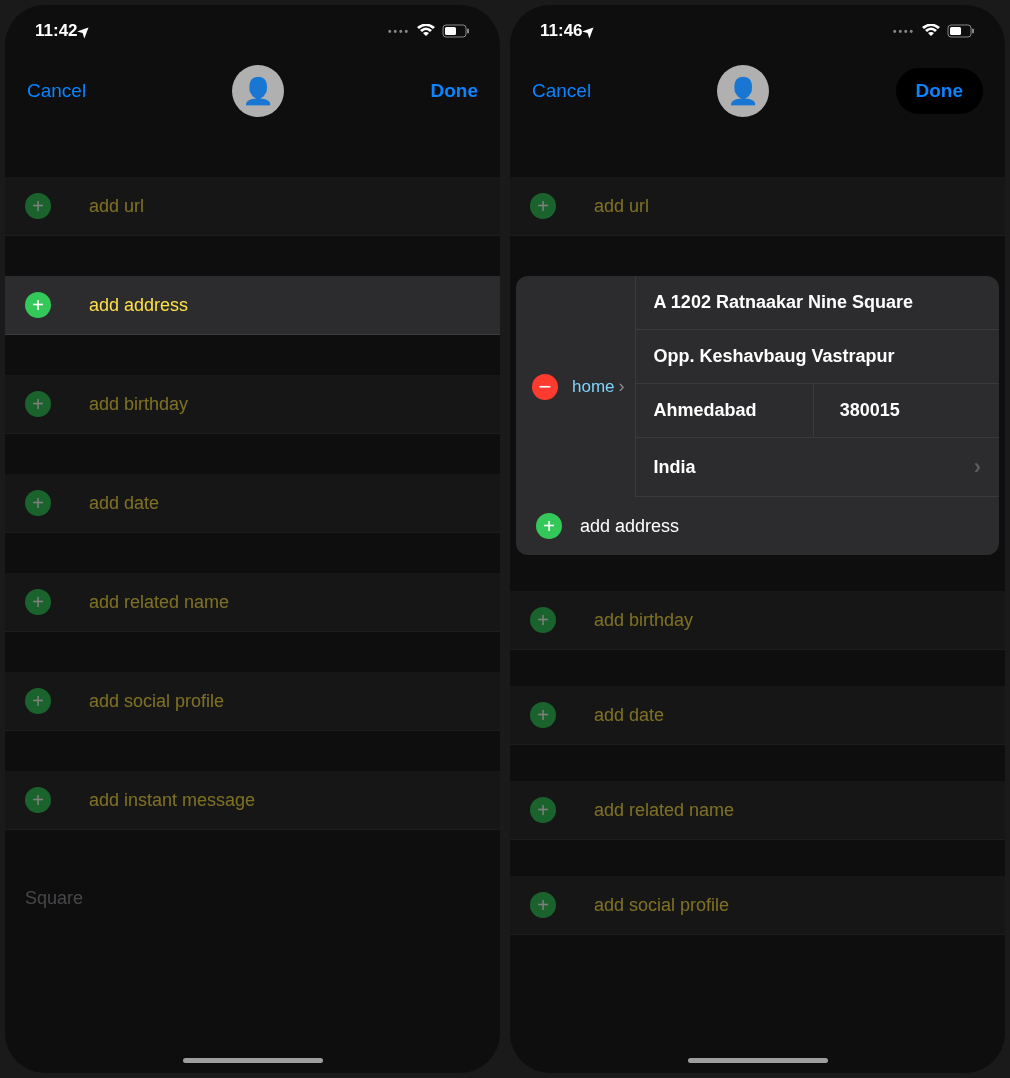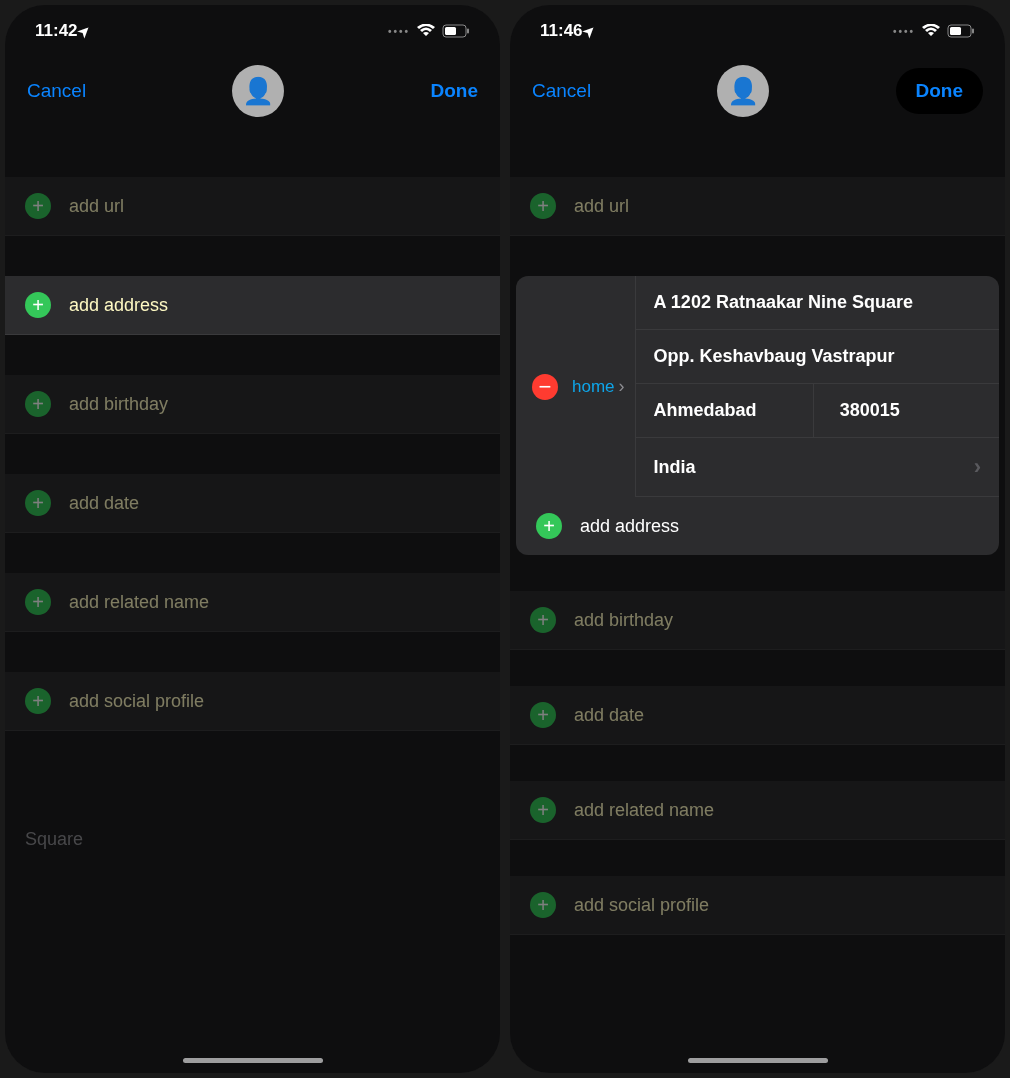--- a/index.html
+++ b/index.html
@@ -11,32 +11,32 @@
     .status-right { display: flex; align-items: center; gap: 6px; }
     .location-icon::before { content: '➤'; font-size: 14px; transform: rotate(-45deg); display: inline-block; }
     .dots { font-size: 10px; letter-spacing: 2px; color: #888; }
     .wifi-icon, .battery-icon { display: inline-flex; }
     .nav-bar { display: flex; justify-content: space-between; align-items: center; padding: 16px 22px 20px; position: relative; z-index: 6; }
     .nav-btn { color: #0a84ff; font-size: 19px; background: none; border: none; cursor: pointer; text-align: right; }
     .nav-btn.done { font-weight: 600; }
     .done-highlight { background: #000; border-radius: 30px; padding: 12px 20px; z-index: 20; position: relative; }
     .avatar { width: 52px; height: 52px; border-radius: 50%; background: #b0b0b0; display: flex; align-items: center; justify-content: center; font-size: 26px; }
     .section { margin-top: 40px; }
-    .row { display: flex; align-items: center; padding: 16px 20px; background: #2c2c2e; border-bottom: 0.5px solid #3a3a3c; color: #fef9c3; font-size: 18px; }
+    .row { display: flex; align-items: center; padding: 16px 20px; background: #2c2c2e; border-bottom: 0.5px solid #3a3a3c; color: #fde047; font-size: 18px; gap: 20px; }
     .row.highlighted { background: #2c2c2e; position: relative; z-index: 10; }
     .add-icon { width: 26px; height: 26px; border-radius: 50%; background: #34c759; display: flex; align-items: center; justify-content: center; margin-right: 18px; flex-shrink: 0; }
     .add-icon::before { content: '+'; color: #fff; font-size: 20px; font-weight: 400; line-height: 1; }
     .remove-icon { width: 26px; height: 26px; border-radius: 50%; background: #ff3b30; display: flex; align-items: center; justify-content: center; margin-right: 14px; flex-shrink: 0; }
     .remove-icon::before { content: '−'; color: #fff; font-size: 22px; font-weight: 500; line-height: 1; }
     .notes-row { padding: 18px 20px; color: #8e8e93; font-size: 18px; background: transparent; }
     .home-indicator { position: absolute; bottom: 10px; left: 50%; transform: translateX(-50%); width: 140px; height: 5px; background: #fff; border-radius: 3px; opacity: 0.6; z-index: 6; }
     .address-block { background: #2c2c2e; position: relative; z-index: 10; border-radius: 12px; margin: 0 6px; overflow: hidden; }
     .address-entry { display: flex; align-items: stretch; }
     .address-left { display: flex; align-items: center; padding: 0 10px 0 16px; border-right: 0.5px solid #3a3a3c; }
-    .address-label { color: #0ea5e9; font-size: 17px; margin-right: 4px; }
+    .address-label { color: #7dd3fc; font-size: 17px; margin-right: 4px; }
     .chevron-r { color: #8e8e93; font-size: 18px; }
     .address-fields { flex: 1; }
     .address-field { padding: 16px 18px; border-bottom: 0.5px solid #3a3a3c; color: #fff; font-size: 18px; display: flex; justify-content: space-between; align-items: center; font-weight: bold; }
     .address-field.pair { display: flex; gap: 8px; padding: 0; }
     .address-field.pair > div { flex: 1; padding: 16px 18px; }
     .address-field.pair > div:first-child { border-right: 0.5px solid #3a3a3c; }
     .add-row { display: flex; align-items: center; padding: 16px 20px; color: #fff; font-size: 18px; }
     .chevron-right { color: #5a5a5e; font-size: 22px; }
     .gap { height: 40px; }
     .gap-sm { height: 36px; }
@@ -111,20 +111,24 @@
 
     <div class="gap"></div>
 
     <div class="row">
       <span class="add-icon"></span>
       <span>add social profile</span>
     </div>
 
     <div class="gap"></div>
 
+    <div class="row">
+      <span class="add-icon"></span>
+      <span>add instant message</span>
+    </div>
 
     <div class="gap"></div>
 
     <div class="notes-row">
       <span>Square</span>
     </div>
   </div>
 
   <div class="home-indicator"></div>
 </div>

